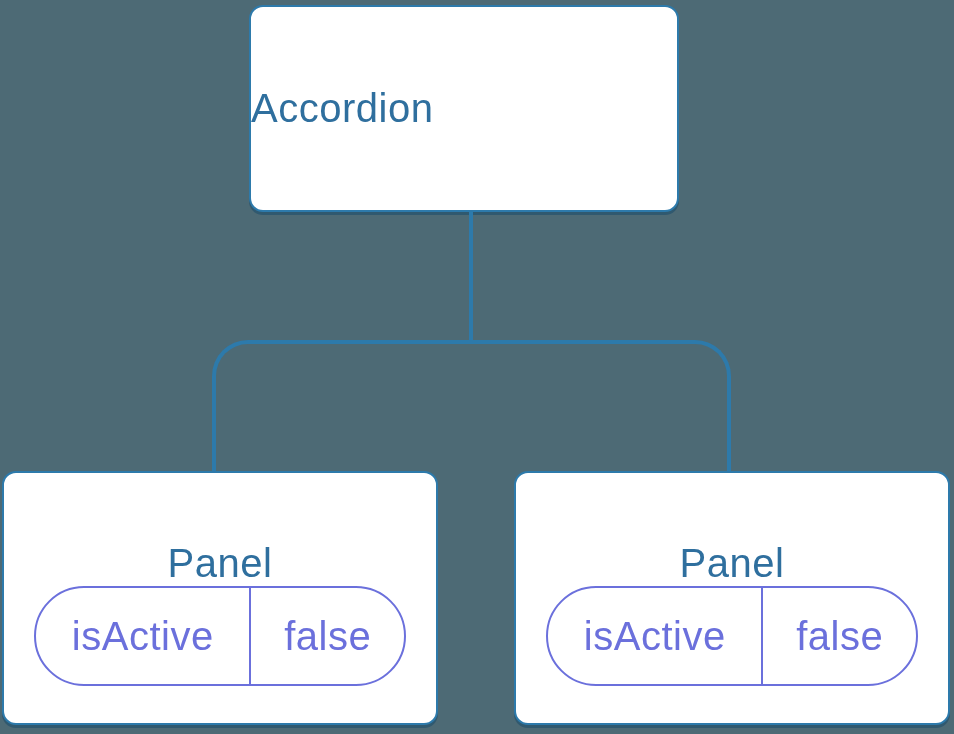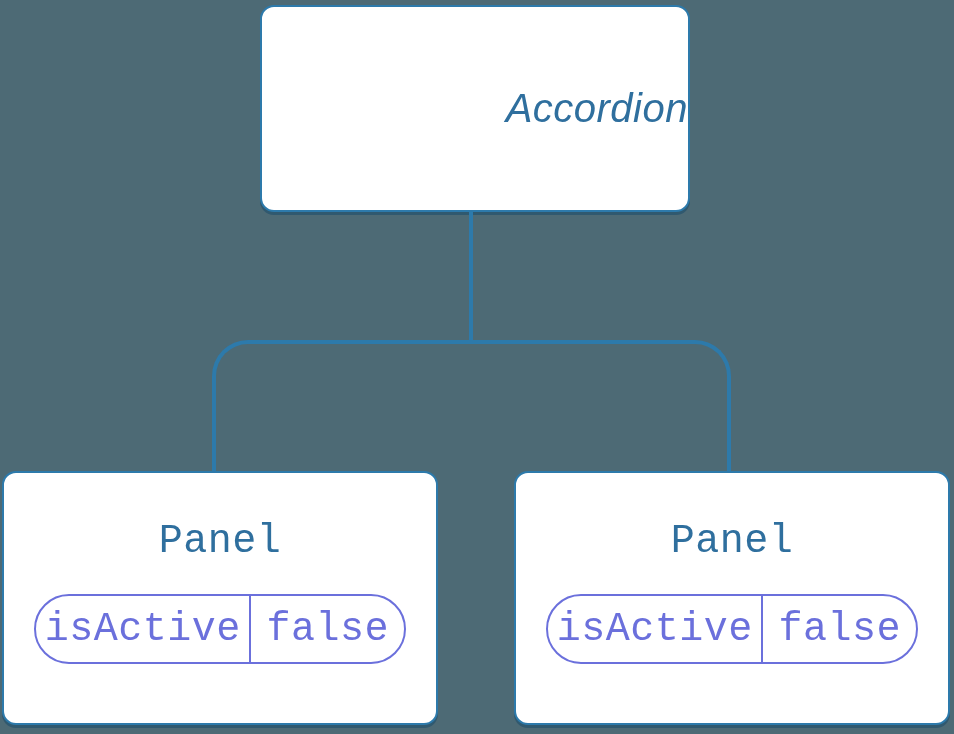--- a/index.html
+++ b/index.html
@@ -24,31 +24,30 @@
   }
   .node-label {
     color: var(--node-text, #2F6F9E);
     font-size: 40px;
     font-weight: 500;
     letter-spacing: 0.5px;
     user-select: none;
   }
 
   .root-node {
-    left: 260px; top: 5px;
+    left: 249px; top: 5px;
     width: 430px; height: 207px;
-    display: flex; align-items: center; justify-content: flex-end; font-style: italic;
+    display: flex; align-items: center; justify-content: flex-start;
   }
 
   .panel-node {
     top: 471px;
     width: 436px; height: 254px;
     display: flex; flex-direction: column; align-items: center;
-    padding-top: 46px;
-    font-family: Liberation Mono, monospace;
+    padding-top: 68px;
   }
   .panel-node.left  { left: 2px; }
   .panel-node.right { left: 514px; }
 
   
   .connector-stem {
     position: absolute;
     left: 469px; top: 212px;
     width: 4px; height: 132px;
     background: var(--line, #2D7AAB);
@@ -58,22 +57,21 @@
     left: 212px; top: 340px;
     width: 519px; height: 132px;
     border: 4px solid var(--line, #2D7AAB);
     border-bottom: none;
     border-radius: 36px 36px 0 0;
     box-sizing: border-box;
   }
 
   
   .state-pill {
-    margin-top: 30px;
-    width: 372px; height: 70px;
+    width: 372px; height: 100px;
     border: 2px solid var(--state, #6B70DC);
     border-radius: 52px;
     box-sizing: border-box;
     display: flex;
     overflow: hidden;
     background: #ffffff;
   }
   .state-cell {
     display: flex; align-items: center; justify-content: center;
     color: var(--state, #6B70DC);

